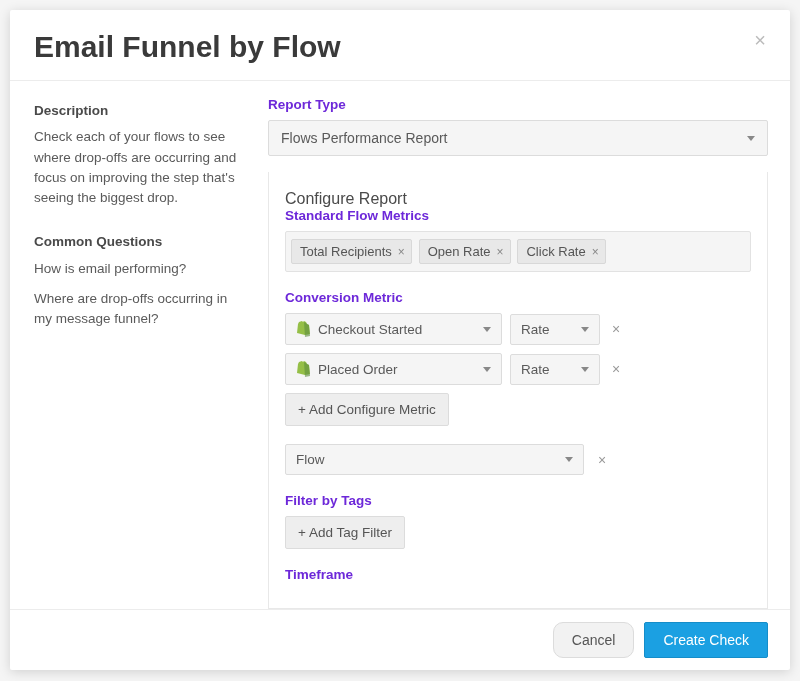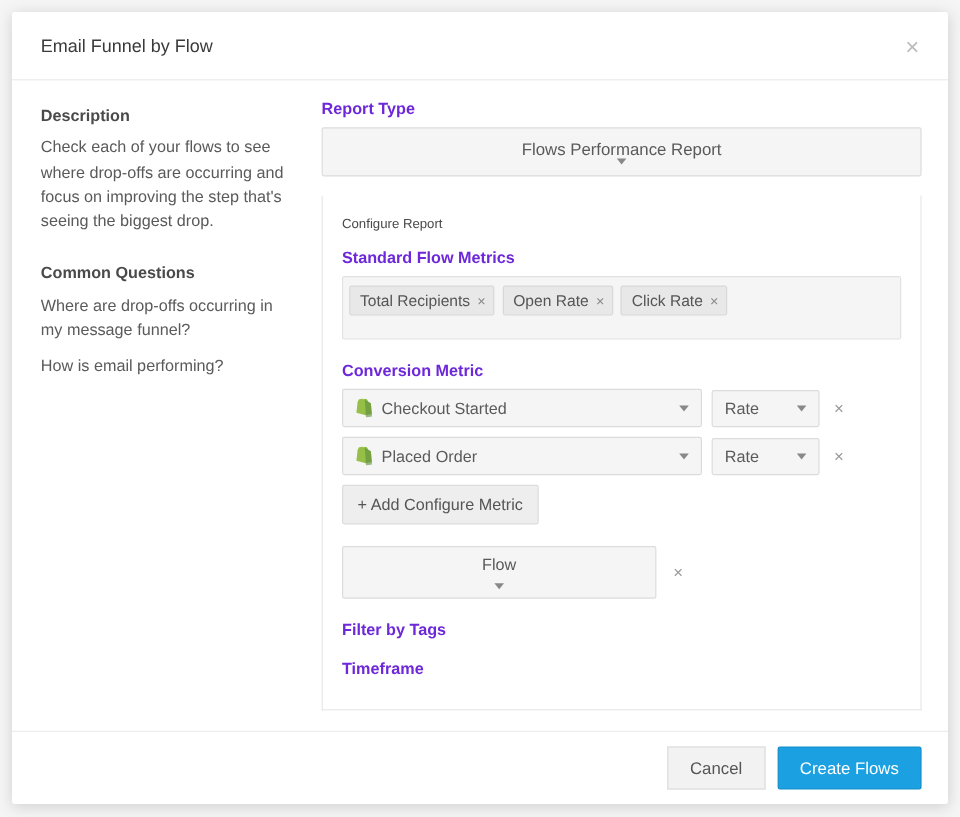--- a/index.html
+++ b/index.html
@@ -22,22 +22,22 @@
       flex-direction: column;
     }
     .modal-header {
       padding: 20px 24px 16px 24px;
       border-bottom: 1px solid #ececec;
       display: flex;
       justify-content: space-between;
       align-items: flex-start;
     }
     .modal-title {
-      font-size: 15px;
-      font-weight: 400;
+      font-size: 30px;
+      font-weight: 700;
       color: #3a3a3a;
     }
     .close-x {
       color: #bbb;
       font-size: 20px;
       cursor: pointer;
       line-height: 1;
     }
     .modal-body {
       display: flex;
@@ -82,53 +82,51 @@
       border: 1px solid #dcdcdc;
       background: #f5f5f5;
       padding: 9px 12px;
       font-size: 14px;
       color: #5a5a5a;
       border-radius: 2px;
       display: flex;
       justify-content: space-between;
       align-items: center;
       cursor: pointer;
-      flex-direction: column;
     }
     .caret {
       width: 0; height: 0;
       border-left: 4px solid transparent;
       border-right: 4px solid transparent;
       border-top: 5px solid #888;
     }
     .config-panel {
       border: 1px solid #e8e8e8;
       border-top: none;
       margin-top: 16px;
       padding: 18px 16px;
     }
     .config-title {
-      font-size: 11px;
+      font-size: 16px;
       color: #4a4a4a;
-      margin-bottom: 14px;
     }
     .section { margin-bottom: 18px; }
     .chips-row {
       background: #f5f5f5;
       border: 1px solid #e2e2e2;
       padding: 5px;
       border-radius: 2px;
     }
     .chip {
       display: inline-flex;
       align-items: center;
       background: #e8e8e8;
       border: 1px solid #d8d8d8;
       padding: 4px 6px 4px 8px;
-      margin: 2px 3px 14px 0;
+      margin: 2px 3px 2px 0;
       font-size: 13px;
       color: #555;
       border-radius: 2px;
     }
     .chip .x { margin-left: 6px; color: #888; font-size: 12px; cursor: pointer; }
     .metric-row {
       display: flex;
       align-items: center;
       gap: 8px;
       margin-bottom: 8px;
@@ -139,21 +137,21 @@
       align-items: center;
       background: #f5f5f5;
       border: 1px solid #dcdcdc;
       padding: 7px 10px;
       border-radius: 2px;
       cursor: pointer;
       color: #5a5a5a;
       font-size: 13.5px;
       gap: 8px;
     }
-    .metric-main { width: 300px; justify-content: flex-start; }
+    .metric-main { width: 217px; justify-content: flex-start; }
     .metric-main .label { flex: 1; }
     .metric-rate { width: 90px; justify-content: space-between; }
     .shopify-icon {
       width: 14px; height: 16px;
       display: inline-block;
     }
     .remove-x {
       color: #999;
       cursor: pointer;
       padding: 0 4px;
@@ -166,36 +164,36 @@
       font-size: 13.5px;
       color: #555;
       cursor: pointer;
       border-radius: 2px;
     }
     .groupby-row {
       display: flex;
       align-items: center;
       gap: 10px;
     }
-    .groupby-select { width: 262px; justify-content: space-between; flex-direction: column; }
+    .groupby-select { width: 299px; justify-content: space-between; }
     .modal-footer {
       border-top: 1px solid #ececec;
       padding: 12px 22px;
       display: flex;
       justify-content: flex-end;
       gap: 10px;
     }
     .btn-cancel {
       background: #f2f2f2;
       border: 1px solid #dcdcdc;
       padding: 9px 18px;
       font-size: 14px;
       color: #555;
       cursor: pointer;
-      border-radius: 0;
+      border-radius: 10px;
     }
     .btn-primary {
       background: #1ba0e2;
       border: 1px solid #158dc9;
       padding: 9px 18px;
       font-size: 14px;
       color: #fff;
       cursor: pointer;
       border-radius: 2px;
     }
@@ -209,22 +207,22 @@
     <div class="modal-title">Email Funnel by Flow</div>
     <div class="close-x">×</div>
   </div>
 
   <div class="modal-body">
     <div class="left-col">
       <h4>Description</h4>
       <p>Check each of your flows to see where drop-offs are occurring and focus on improving the step that's seeing the biggest drop.</p>
 
       <h4>Common Questions</h4>
+      <div class="q">How is email performing?</div>
       <div class="q">Where are drop-offs occurring in my message funnel?</div>
-      <div class="q">How is email performing?</div>
     </div>
 
     <div class="right-col">
       <span class="field-label">Report Type</span>
       <div class="select">
         <span>Flows Performance Report</span>
         <span class="caret"></span>
       </div>
 
       <div class="config-panel">
@@ -291,28 +289,29 @@
             <div class="metric-select groupby-select">
               <span>Flow</span>
               <span class="caret"></span>
             </div>
             <span class="remove-x">×</span>
           </div>
         </div>
 
         <div class="section">
           <span class="field-label">Filter by Tags</span>
+          <button class="btn-secondary">+ Add Tag Filter</button>
         </div>
 
         <div class="section" style="margin-bottom:4px;">
           <span class="field-label">Timeframe</span>
 
         </div>
 
       </div>
     </div>
   </div>
 
   <div class="modal-footer">
     <button class="btn-cancel">Cancel</button>
-    <button class="btn-primary">Create Flows</button>
+    <button class="btn-primary">Create Check</button>
   </div>
 </div>
 
 </body></html>

